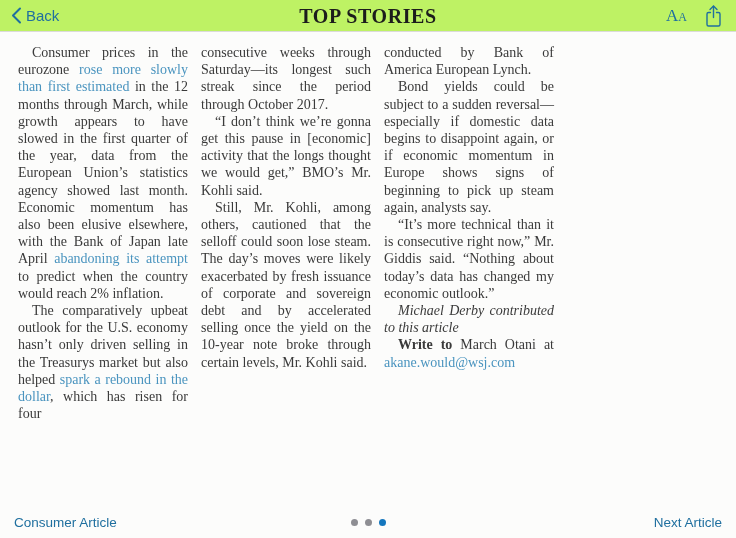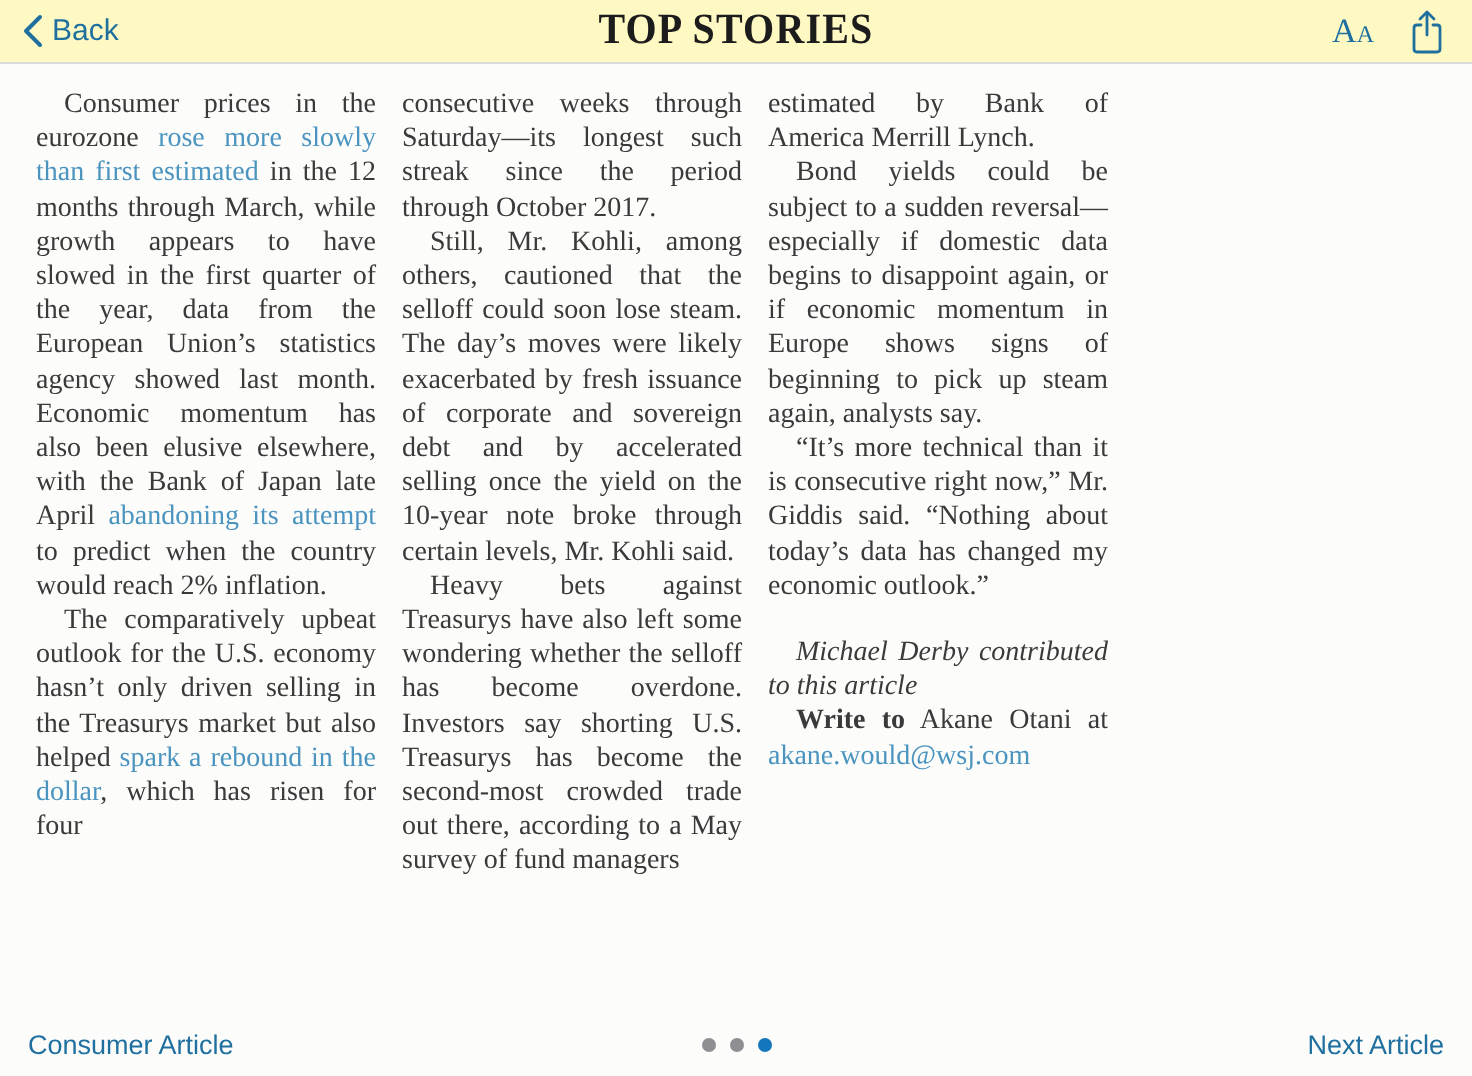--- a/index.html
+++ b/index.html
@@ -7,21 +7,21 @@
     width:736px; height:538px; position:relative; overflow:hidden;
     background:#fcfcfb;
     font-family:"Liberation Serif", serif;
   }
 
   
   .topbar {
     position:absolute; top:0; left:0; right:0; height:31px;
     border-bottom:1px solid #dbdbda;
     display:flex; align-items:center; justify-content:center;
-    background:#fef9c3;
+    background:#bef264;
   }
   .back-btn {
     position:absolute; left:11px; top:0; height:31px;
     display:flex; align-items:center; gap:4px;
     color:var(--nav_blue); font-family:"Liberation Sans", sans-serif;
     font-size:15px; cursor:pointer;
   }
   .page-title {
     font-family:"Liberation Serif", serif; font-weight:bold;
     font-size:20px; letter-spacing:0.6px; color:#1c1c1c;
@@ -45,21 +45,21 @@
     display:flex; gap:13px;
   }
   .col {
     width:170px;
     font-size:14px; line-height:17.2px; color:#3a3a3a;
     text-align:justify;
     hyphens:auto; -webkit-hyphens:auto;
   }
   .col p { margin:0; }
   .col p.ind { text-indent:14px; }
-  .col p.ital { font-style:italic;margin-top:16px; }
+  .col p.ital { font-style:italic; }
   .lnk { color:var(--link_blue); text-decoration:none; cursor:pointer; }
   .b { font-weight:bold;margin-top:12px; }
 
   
   .bottombar {
     position:absolute; left:14px; right:14px; bottom:7px; height:18px;
     display:flex; align-items:center;
     font-family:"Liberation Sans", sans-serif; font-size:13.5px;
     color:var(--nav_blue);
   }
@@ -107,29 +107,29 @@
   </div>
 </div>
 
 <div class="columns">
     <div class="col">
       <p class="ind"><span>Consumer prices in the eurozone </span><a class="lnk">rose more slowly than first estimated</a><span> in the 12 months through March, while growth appears to have slowed in the first quarter of the year, data from the European Union’s statistics agency showed last month. Economic momentum has also been elusive elsewhere, with the Bank of Japan late April </span><a class="lnk">abandoning its attempt</a><span> to predict when the country would reach 2% inflation.</span></p>
       <p class="ind"><span>The comparatively upbeat outlook for the U.S. economy hasn’t only driven selling in the Treasurys market but also helped </span><a class="lnk">spark a rebound in the dollar</a><span>, which has risen for four</span></p>
     </div>
     <div class="col">
       <p class=""><span>consecutive weeks through Saturday—its longest such streak since the period through October 2017.</span></p>
+      <p class="ind"><span>“I don’t think we’re gonna get this pause in [economic] activity that the longs thought we would get,” BMO’s Mr. Kohli said.</span></p>
       <p class="ind"><span>Still, Mr. Kohli, among others, cautioned that the selloff could soon lose steam. The day’s moves were likely exacerbated by fresh issuance of corporate and sovereign debt and by accelerated selling once the yield on the 10-year note broke through certain levels, Mr. Kohli said.</span></p>
-      <p class="ind"><span>Heavy bets against Treasurys have also left some wondering whether the selloff has become overdone. Investors say shorting U.S. Treasurys has become the second-most crowded trade out there, according to a May survey of fund managers</span></p>
     </div>
     <div class="col">
-      <p class=""><span>estimated by Bank of America Merrill Lynch.</span></p>
+      <p class=""><span>conducted by Bank of America European Lynch.</span></p>
       <p class="ind"><span>Bond yields could be subject to a sudden reversal—especially if domestic data begins to disappoint again, or if economic momentum in Europe shows signs of beginning to pick up steam again, analysts say.</span></p>
       <p class="ind"><span>“It’s more technical than it is consecutive right now,” Mr. Giddis said. “Nothing about today’s data has changed my economic outlook.”</span></p>
       <p class="ind ital"><span>Michael Derby contributed to this article</span></p>
-      <p class="ind"><span class="b">Write to</span><span> Akane Otani at </span><a class="lnk">akane.would@wsj.com</a></p>
+      <p class="ind"><span class="b">Write to</span><span> March Otani at </span><a class="lnk">akane.would@wsj.com</a></p>
     </div>
   </div>
 
 <div class="bottombar">
   <span class="prev-link">Consumer Article</span>
   <span class="dots">
       <span class="dot"></span>
       <span class="dot"></span>
       <span class="dot active"></span>
     </span>

